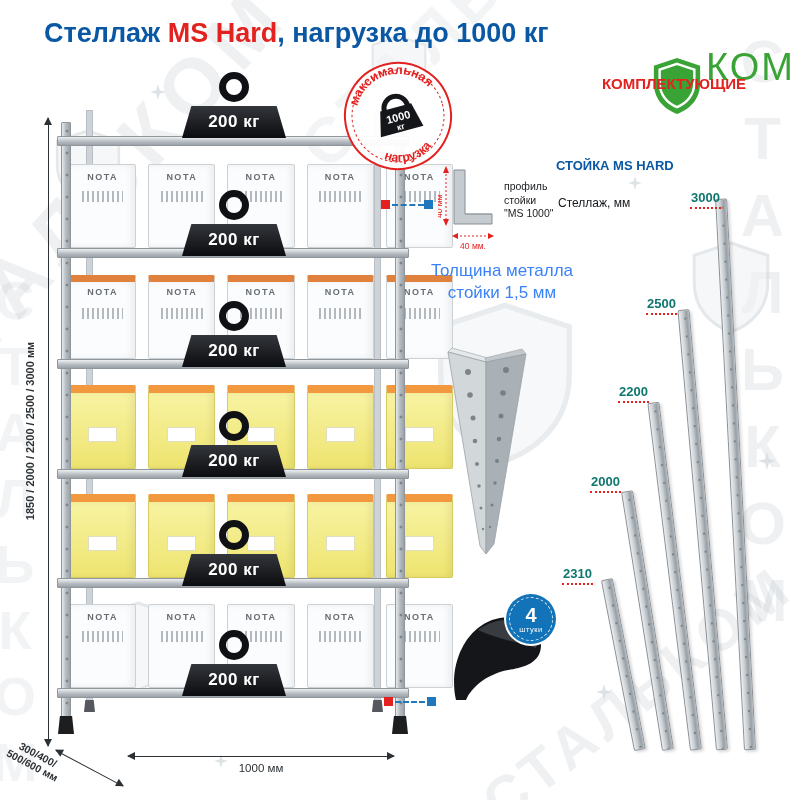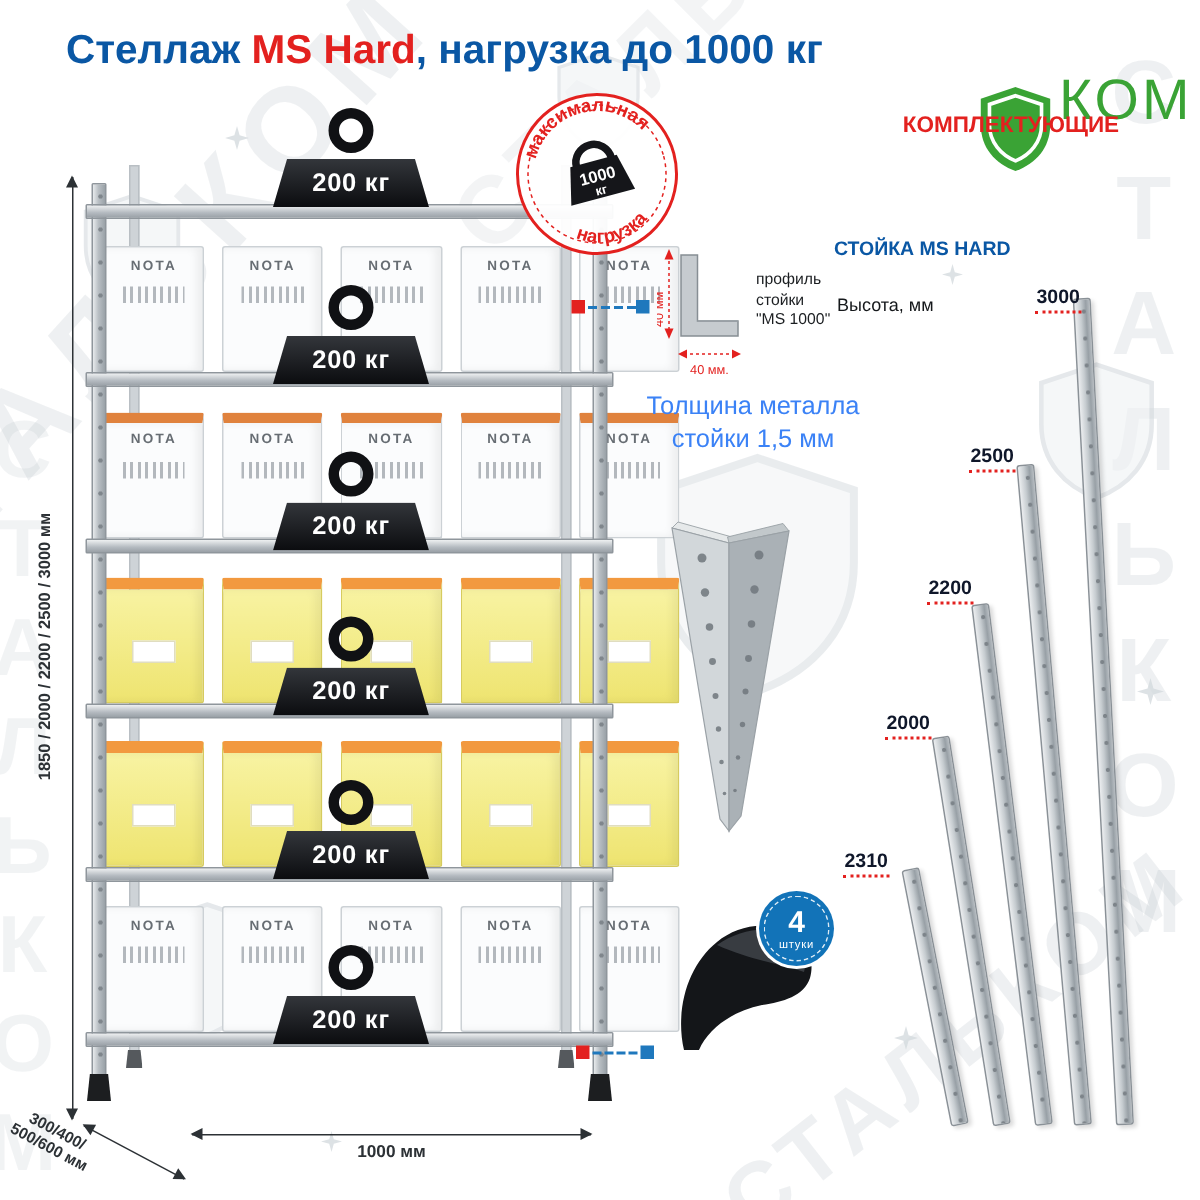--- a/index.html
+++ b/index.html
@@ -61,21 +61,21 @@
   .dim-v { position:absolute; width:0; border-left:1.5px solid #2c3135; z-index:20; }
   .dim-v::before { content:""; position:absolute; left:-5.5px; top:-1px; border-left:4.5px solid transparent; border-right:4.5px solid transparent; border-bottom:8px solid #2c3135; }
   .dim-v::after  { content:""; position:absolute; left:-5.5px; bottom:-1px; border-left:4.5px solid transparent; border-right:4.5px solid transparent; border-top:8px solid #2c3135; }
   .dim-h { position:absolute; height:0; border-top:1.5px solid #2c3135; z-index:20; }
   .dim-h::before { content:""; position:absolute; left:-1px; top:-5.5px; border-top:4.5px solid transparent; border-bottom:4.5px solid transparent; border-right:8px solid #2c3135; }
   .dim-h::after  { content:""; position:absolute; right:-1px; top:-5.5px; border-top:4.5px solid transparent; border-bottom:4.5px solid transparent; border-left:8px solid #2c3135; }
   #dim-height-line { left:48px; top:118px; height:628px; }
   #dim-height-text { position:absolute; left:-270px; top:425px; width:600px; text-align:center; transform:rotate(-90deg);
     font-size:11px; font-weight:600; color:#2c3135; z-index:20; }
   #dim-width-line { left:128px; top:756px; width:266px; }
-  #dim-width-text { position:absolute; left:128px; top:762px; width:266px; text-align:center; font-size:11.5px; font-weight:700; color:#2c3135; z-index:20; }
+  #dim-width-text { position:absolute; left:128px; top:762px; width:266px; text-align:center; font-size:11.5px; font-weight:400; color:#2c3135; z-index:20; }
   #dim-depth-line { left:56px; top:750px; width:76px; transform:rotate(28deg); transform-origin:left top; }
   #dim-depth-text { position:absolute; left:16px; top:736px; transform:rotate(28deg); transform-origin:left top;
     font-size:10.5px; font-weight:600; color:#2c3135; line-height:1.15; text-align:center; z-index:20; }
 
   
   .sq { position:absolute; width:9px; height:9px; z-index:25; }
   .sq.red { background:#e3211f; } .sq.blue { background:#1f78bd; }
   .dash-blue { position:absolute; height:0; border-top:2px dashed #1f78bd; z-index:25; }
 
   
@@ -98,21 +98,21 @@
   #height-label { position:absolute; left:558px; top:196px; font-size:12px; color:#15181b; z-index:20; }
   .cpost { position:absolute; width:12px; border-radius:2px; z-index:15; transform-origin:50% 100%;
     border:1px solid #8a9197; box-shadow:2px 2px 3px rgba(0,0,0,.15);
     background-image:radial-gradient(circle at 6px 8px,#7d848a 1.2px,transparent 1.6px),linear-gradient(90deg,#eceef0,#c6ccd0 40%,#98a0a6 75%,#b6bcc1);
     background-size:12px 18px,100% 100%; }
   #cp1 { left:634px; top:576px; height:174px; transform:rotate(-11deg); }
   #cp2 { left:662px; top:488px; height:262px; transform:rotate(-9deg); }
   #cp3 { left:690px; top:400px; height:350px; transform:rotate(-7deg); }
   #cp4 { left:716px; top:308px; height:442px; transform:rotate(-5deg); }
   #cp5 { left:744px; top:198px; height:552px; transform:rotate(-3deg); }
-  .post-label { position:absolute; z-index:16; color:#0f172a; font-weight:bold; font-size:13px;
+  .post-label { position:absolute; z-index:16; color:#0f766e; font-weight:bold; font-size:13px;
     border-bottom:2px dotted #e3211f; padding:0 1px 2px; }
   #pl1 { left:562px; top:566px; } #pl2 { left:590px; top:474px; } #pl3 { left:618px; top:384px; }
   #pl4 { left:646px; top:296px; } #pl5 { left:690px; top:190px; }
 </style>
 </head>
 <body>
 
 <div id="canvas">
 
   <div class="wm" id="wm1">СТАЛЬКОМ</div>
@@ -394,21 +394,21 @@
   </svg>
   <div id="foot-badge">
     <div class="num">4</div>
     <div class="cap">штуки</div>
   </div>
 
   <div id="comp-heading">
     <div>КОМПЛЕКТУЮЩИЕ</div>
   </div>
   <div id="comp-sub">СТОЙКА MS HARD</div>
-  <div id="height-label">Высота, мм</div>
+  <div id="height-label">Стеллаж, мм</div>
 
   <div class="cpost" id="cp1"></div>
   <div class="cpost" id="cp2"></div>
   <div class="cpost" id="cp3"></div>
   <div class="cpost" id="cp4"></div>
   <div class="cpost" id="cp5"></div>
 
   <div class="post-label" id="pl1">2310</div>
   <div class="post-label" id="pl2">2000</div>
   <div class="post-label" id="pl3">2200</div>

